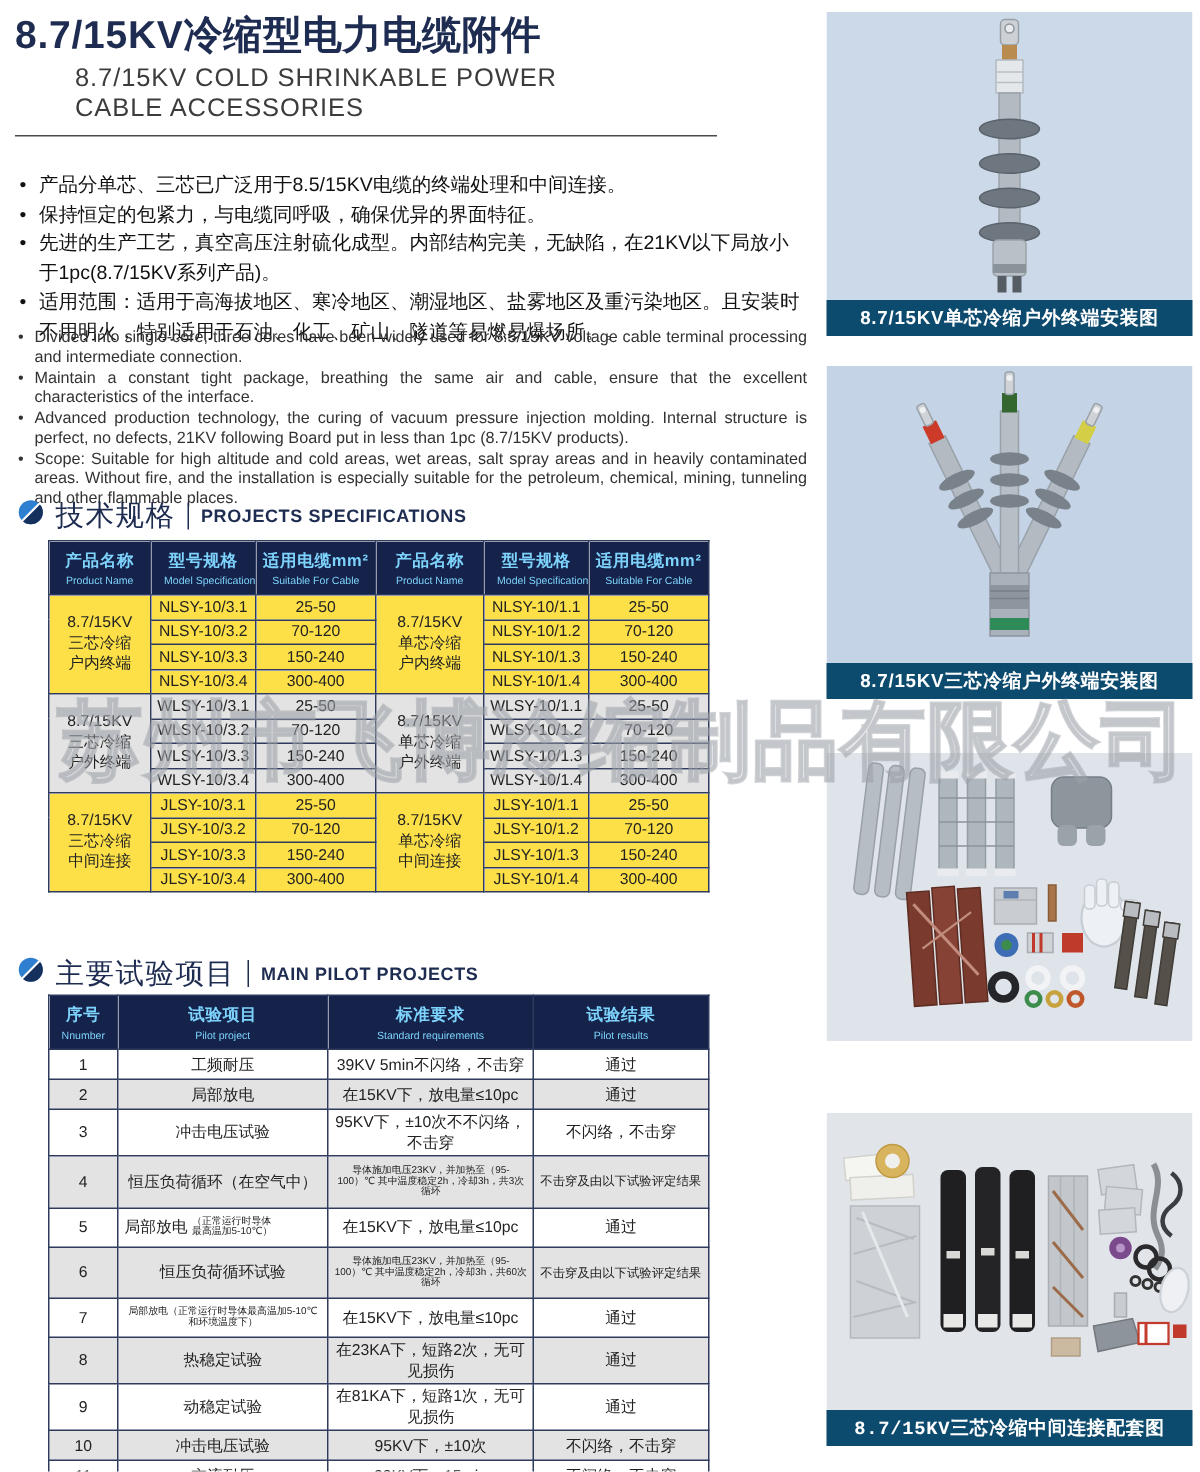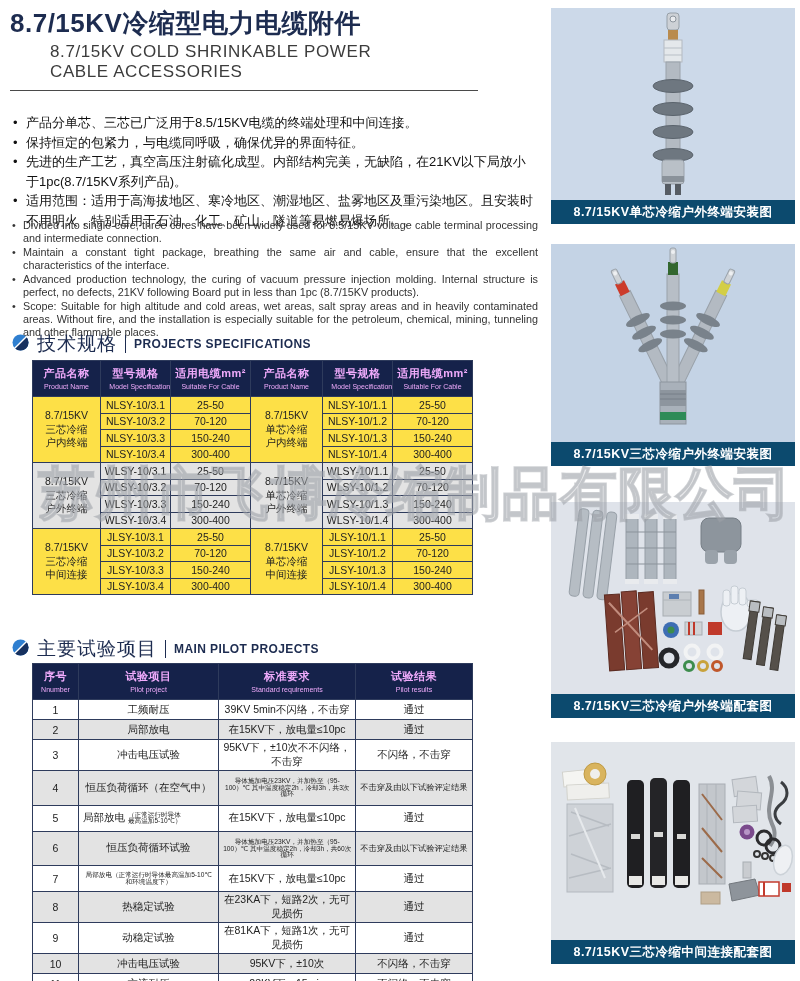--- a/index.html
+++ b/index.html
@@ -26,21 +26,21 @@
   .sec-head{position:absolute;left:12px;display:flex;align-items:center;gap:8px;height:22px;}
   .sec-head.sec1{top:333px;}
   .sec-head.sec2{top:638px;}
   .sec-zh{font-size:19px;font-weight:normal;color:#1d2c50;letter-spacing:1px;}
   .sec-sep{width:1px;height:18px;background:#1d2c50;}
   .sec-en{font-size:12px;font-weight:bold;color:#1d2c50;letter-spacing:.4px;}
 
   
   table.dt{border-collapse:collapse;position:absolute;left:32px;table-layout:fixed;}
   table.dt th,table.dt td{border:1px solid #2e3b5c;overflow:hidden;}
-  table.dt thead th{background:#15224a;color:#f0abfc;padding:5px 1px 4px;vertical-align:middle;}
+  table.dt thead th{background:#15224a;color:#7dd3fc;padding:5px 1px 4px;vertical-align:middle;}
   .h-zh{font-size:11px;font-weight:bold;letter-spacing:.5px;}
   .h-en{font-size:9px;font-weight:normal;white-space:nowrap;transform:scale(.78);transform-origin:50% 50%;margin-top:1px;}
 
   
   #spec-table{top:360px;width:440px;}
   #spec-table tbody td{font-size:10.5px;text-align:center;height:15.5px;padding:0 1px;background:#fde047;color:#222;}
   #spec-table tbody tr.galt td{background:#e3e3e3;}
   #spec-table td.name-cell{font-size:10.5px;line-height:13.5px;}
 
   
@@ -55,21 +55,21 @@
   .sub-inner{font-size:10px;line-height:10px;transform:scale(.66);transform-origin:0 50%;width:60%;white-space:nowrap;}
 
   
   .figure{position:absolute;left:551px;width:244px;}
   .photo{width:244px;display:block;}
   .caption{height:24px;background:#0c4a6e;color:#fff;font-size:12.5px;font-weight:bold;
            display:flex;align-items:center;justify-content:center;letter-spacing:.5px;}
   #fig1{top:8px;}   #fig1 .photo{height:192px;}
   #fig2{top:244px;} #fig2 .photo{height:198px;}
   #fig3{top:502px;} #fig3 .photo{height:192px;}
-  #fig4{top:742px;} #fig4 .photo{height:198px;}
+  #fig4{top:742px;font-family:Liberation Mono, monospace;} #fig4 .photo{height:198px;}
 
   
   .watermark{position:absolute;top:456px;left:38px;z-index:40;pointer-events:none;white-space:nowrap;
              font-size:57px;font-weight:bold;letter-spacing:1px;
              color:rgba(178,182,188,.30);-webkit-text-stroke:1.5px rgba(150,155,162,.45);}
 </style>
 </head>
 <body>
 
 <div class="doc-header">
@@ -473,21 +473,20 @@
     <circle cx="166" cy="164" r="4.5" stroke="#c0572b" stroke-width="3" fill="none"></circle>
     <g transform="rotate(8 205 130)" stroke="#3f3b36" fill="#55504a">
       <rect x="196" y="100" width="8" height="58"></rect>
         <rect x="210" y="104" width="8" height="58"></rect>
         <rect x="224" y="110" width="8" height="55"></rect>
       <rect x="195" y="100" width="10" height="10" fill="#b9bdc1"></rect>
         <rect x="209" y="104" width="10" height="10" fill="#b9bdc1"></rect>
         <rect x="223" y="110" width="10" height="10" fill="#b9bdc1"></rect>
     </g>
   </svg>
-  <div class="caption">8.7/15KV三芯冷缩户外终端配套图</div>
 </div>
 
 <div class="figure" id="fig4">
   <svg class="photo" viewBox="0 0 244 198">
     <rect width="244" height="198" fill="#e1e5ea"></rect>
     <rect x="12" y="28" width="40" height="15" fill="#f5f5f2" stroke="#d2d2cc" stroke-width="1" transform="rotate(-6 32 35)"></rect>
     <rect x="16" y="42" width="42" height="15" fill="#efefec" stroke="#d2d2cc" stroke-width="1" transform="rotate(-3 37 49)"></rect>
     <circle cx="44" cy="32" r="11" fill="#d9b45e" stroke="#bf9a44" stroke-width="1"></circle>
       <circle cx="44" cy="32" r="5" fill="#efefec"></circle>
     <g>

